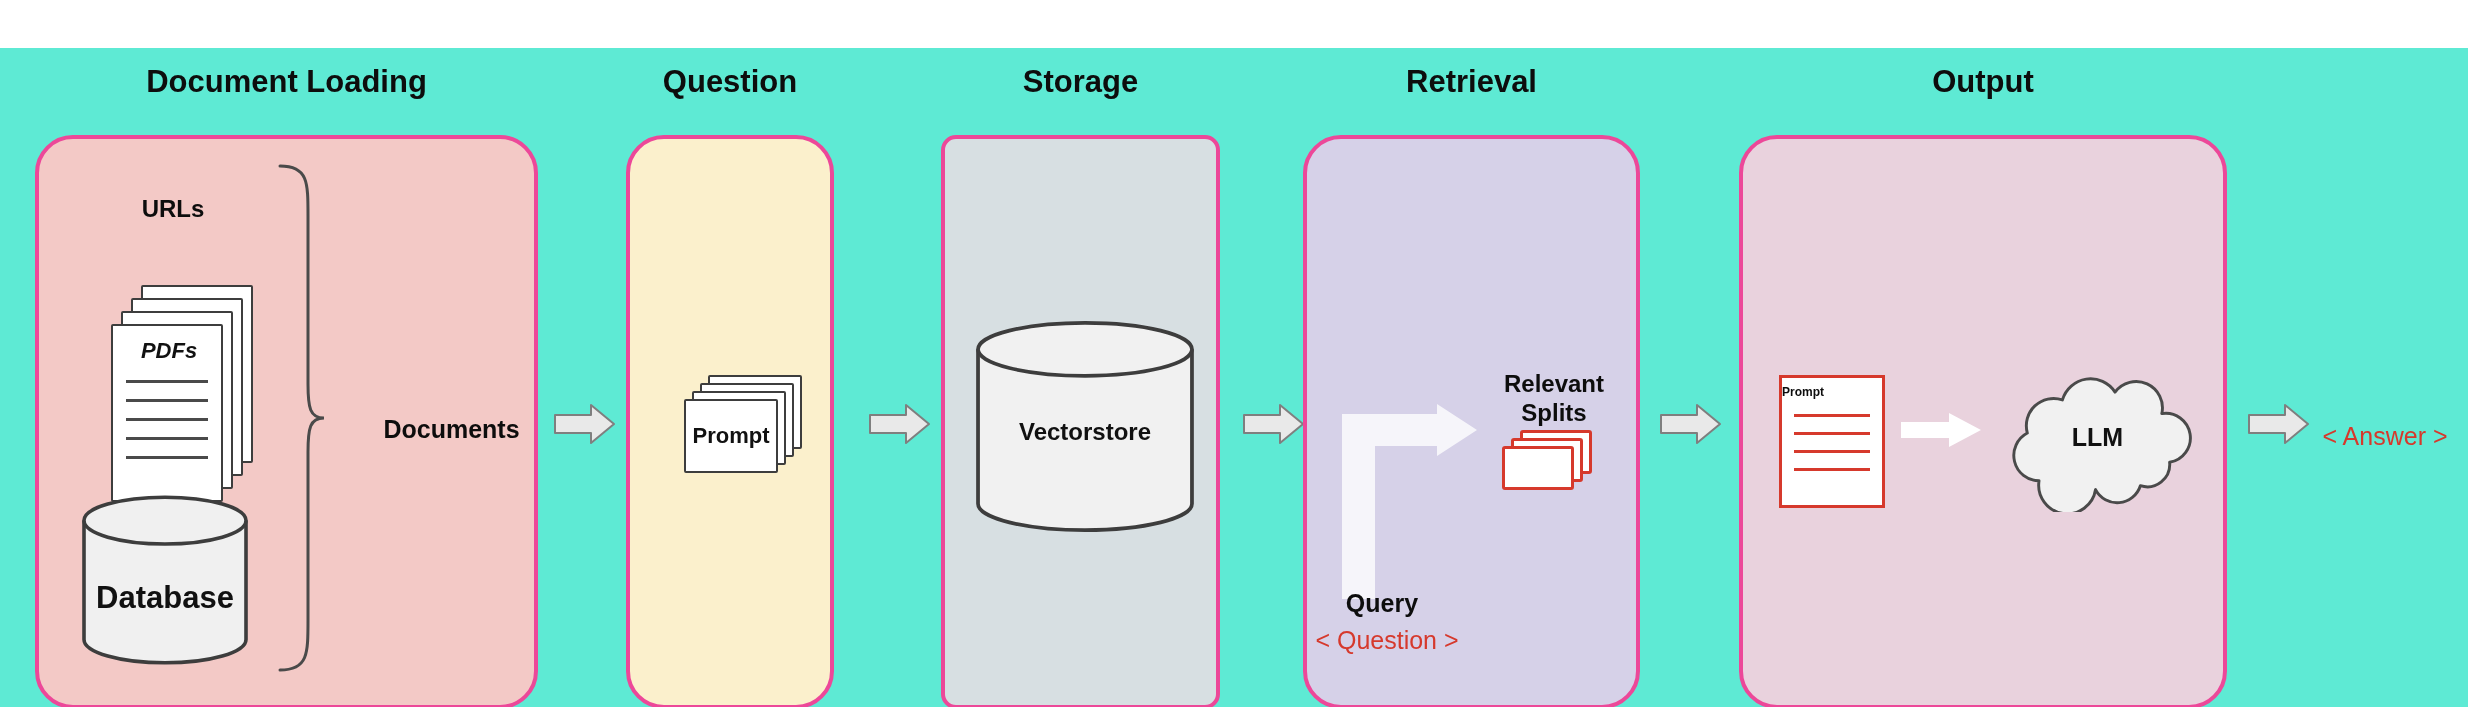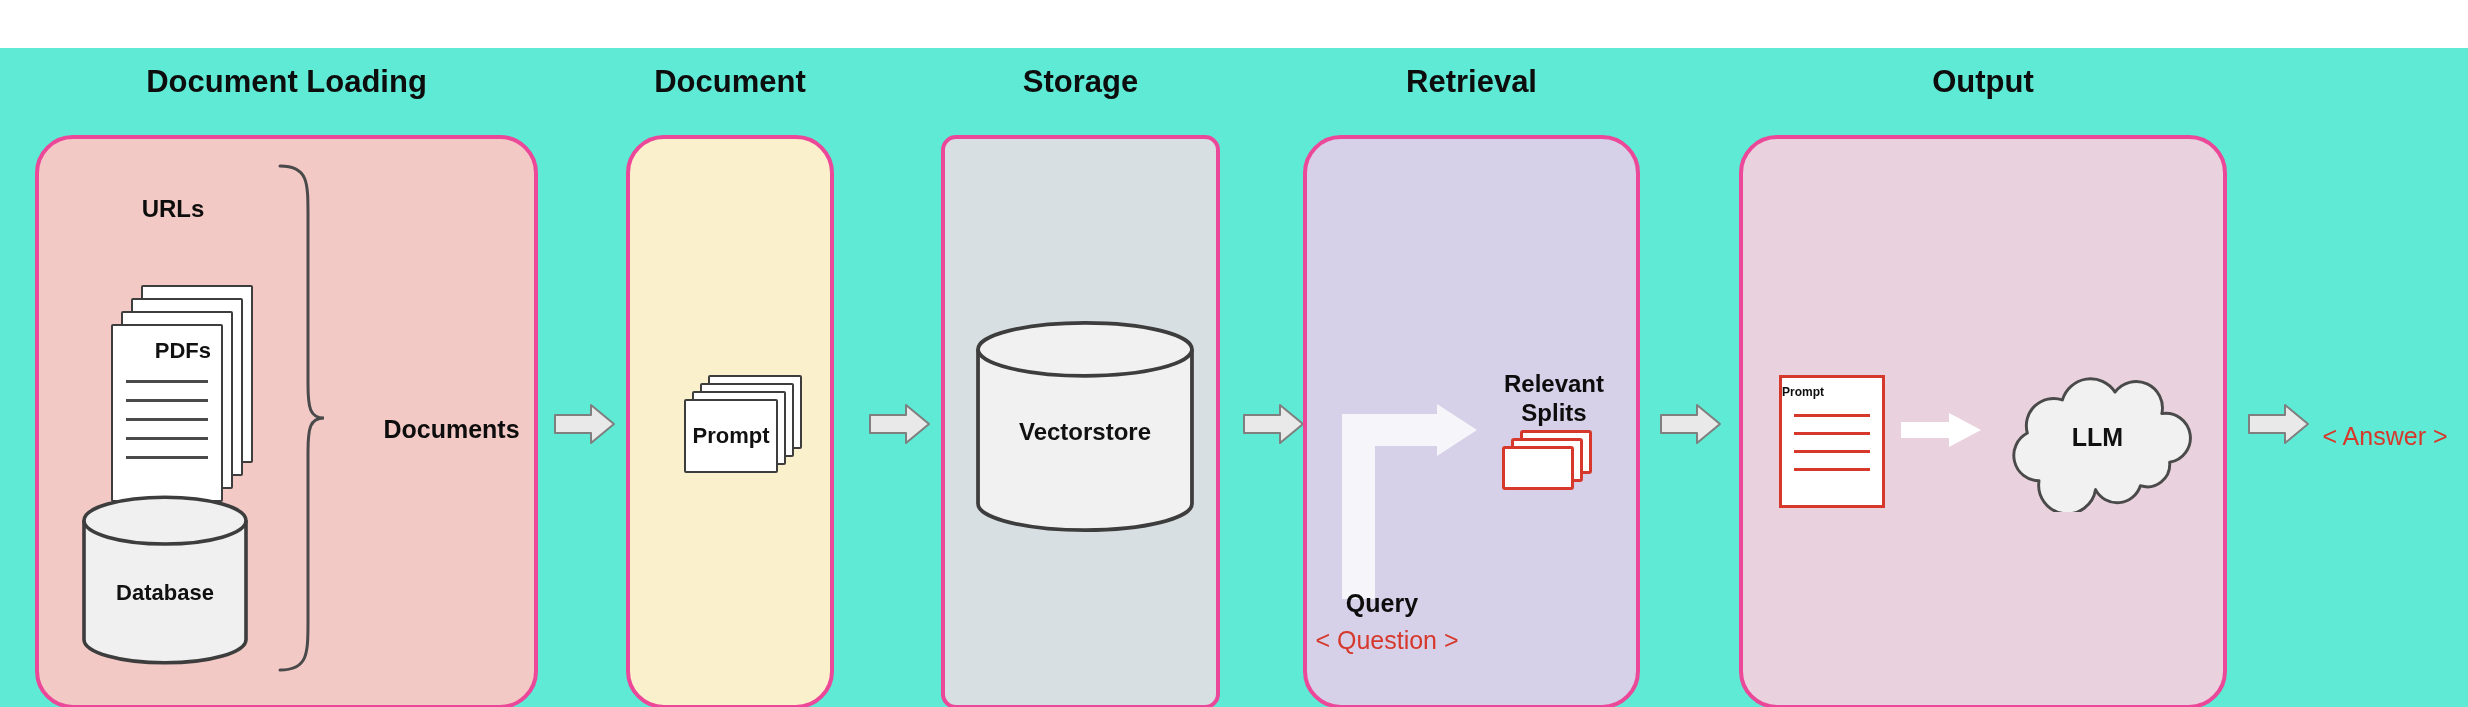--- a/index.html
+++ b/index.html
@@ -23,35 +23,35 @@
   .box-output    { left:1739px; width:488px; background:#e9d2dd; }
 
   .lbl { position:absolute; font-weight:bold; text-align:center; color:#0d0d0d; }
 
   
   .page { position:absolute; background:#ffffff; border:2px solid #3d3d3d; border-radius:2px; }
   .pdf-stack { position:absolute; left:72px; top:146px; width:142px; height:216px; }
   .pdf-stack .pg { width:112px; height:178px; }
   .pp3 { left:30px; top:0; }  .pp2 { left:20px; top:13px; }  .pp1 { left:10px; top:26px; }
   .pp-front { left:0; top:39px; padding:12px 10px 0 10px; }
-  .pdf-title { font-size:22px; font-weight:bold; text-align:right; padding-left:4px; }
+  .pdf-title { font-size:22px; font-weight:bold; text-align:center; padding-left:4px;font-style:italic; }
   .pline { height:0; border-top:3px solid #4a4a4a; margin:16px 3px 0 3px; }
 
   .splits-stack { position:absolute; left:54px; top:236px; width:120px; height:98px; }
   .splits-stack .pg { width:94px; height:74px; }
   .sp3 { left:24px; top:0; } .sp2 { left:16px; top:8px; } .sp1 { left:8px; top:16px; }
   .sp-front { left:0; top:24px; display:flex; align-items:center; justify-content:center;
               font-size:22px; font-weight:bold; }
 
   
   .cyl { position:absolute; }
   .cyl svg { position:absolute; left:0; top:0; width:100%; height:100%; }
   .cyl .cyl-label { position:absolute; left:0; width:100%; text-align:center; font-weight:bold; }
   .db  { left:36px; top:351px; width:180px; height:180px; }
-  .db .cyl-label { top:50%; font-size:22px; }
+  .db .cyl-label { top:50%; font-size:31px; }
   .vs  { left:22px; top:177px; width:236px; height:221px; }
   .vs .cyl-label { top:46%; font-size:24px; }
 
   
   .brace { position:absolute; left:233px; top:23px; width:55px; height:512px; }
 
   .documents-label { left:330px; top:276px; width:165px; font-size:25px; }
   .urls-label { left:64px; top:56px; width:140px; font-size:24px; }
 
   
@@ -88,21 +88,21 @@
   .t-storage   { left:941px;  width:279px; }
   .t-retrieval { left:1303px; width:337px; }
   .t-output    { left:1739px; width:488px; }
 </style>
 </head>
 <body>
 
 <div class="canvas">
 
   <div class="stage-title t-loading">Document Loading</div>
-  <div class="stage-title t-splitting">Document</div>
+  <div class="stage-title t-splitting">Question</div>
   <div class="stage-title t-storage">Storage</div>
   <div class="stage-title t-retrieval">Retrieval</div>
   <div class="stage-title t-output">Output</div>
 
   <div class="stage-box box-loading">
     <div class="lbl urls-label">URLs</div>
 
     <div class="pdf-stack">
       <div class="page pg pp3"></div>
       <div class="page pg pp2"></div>

